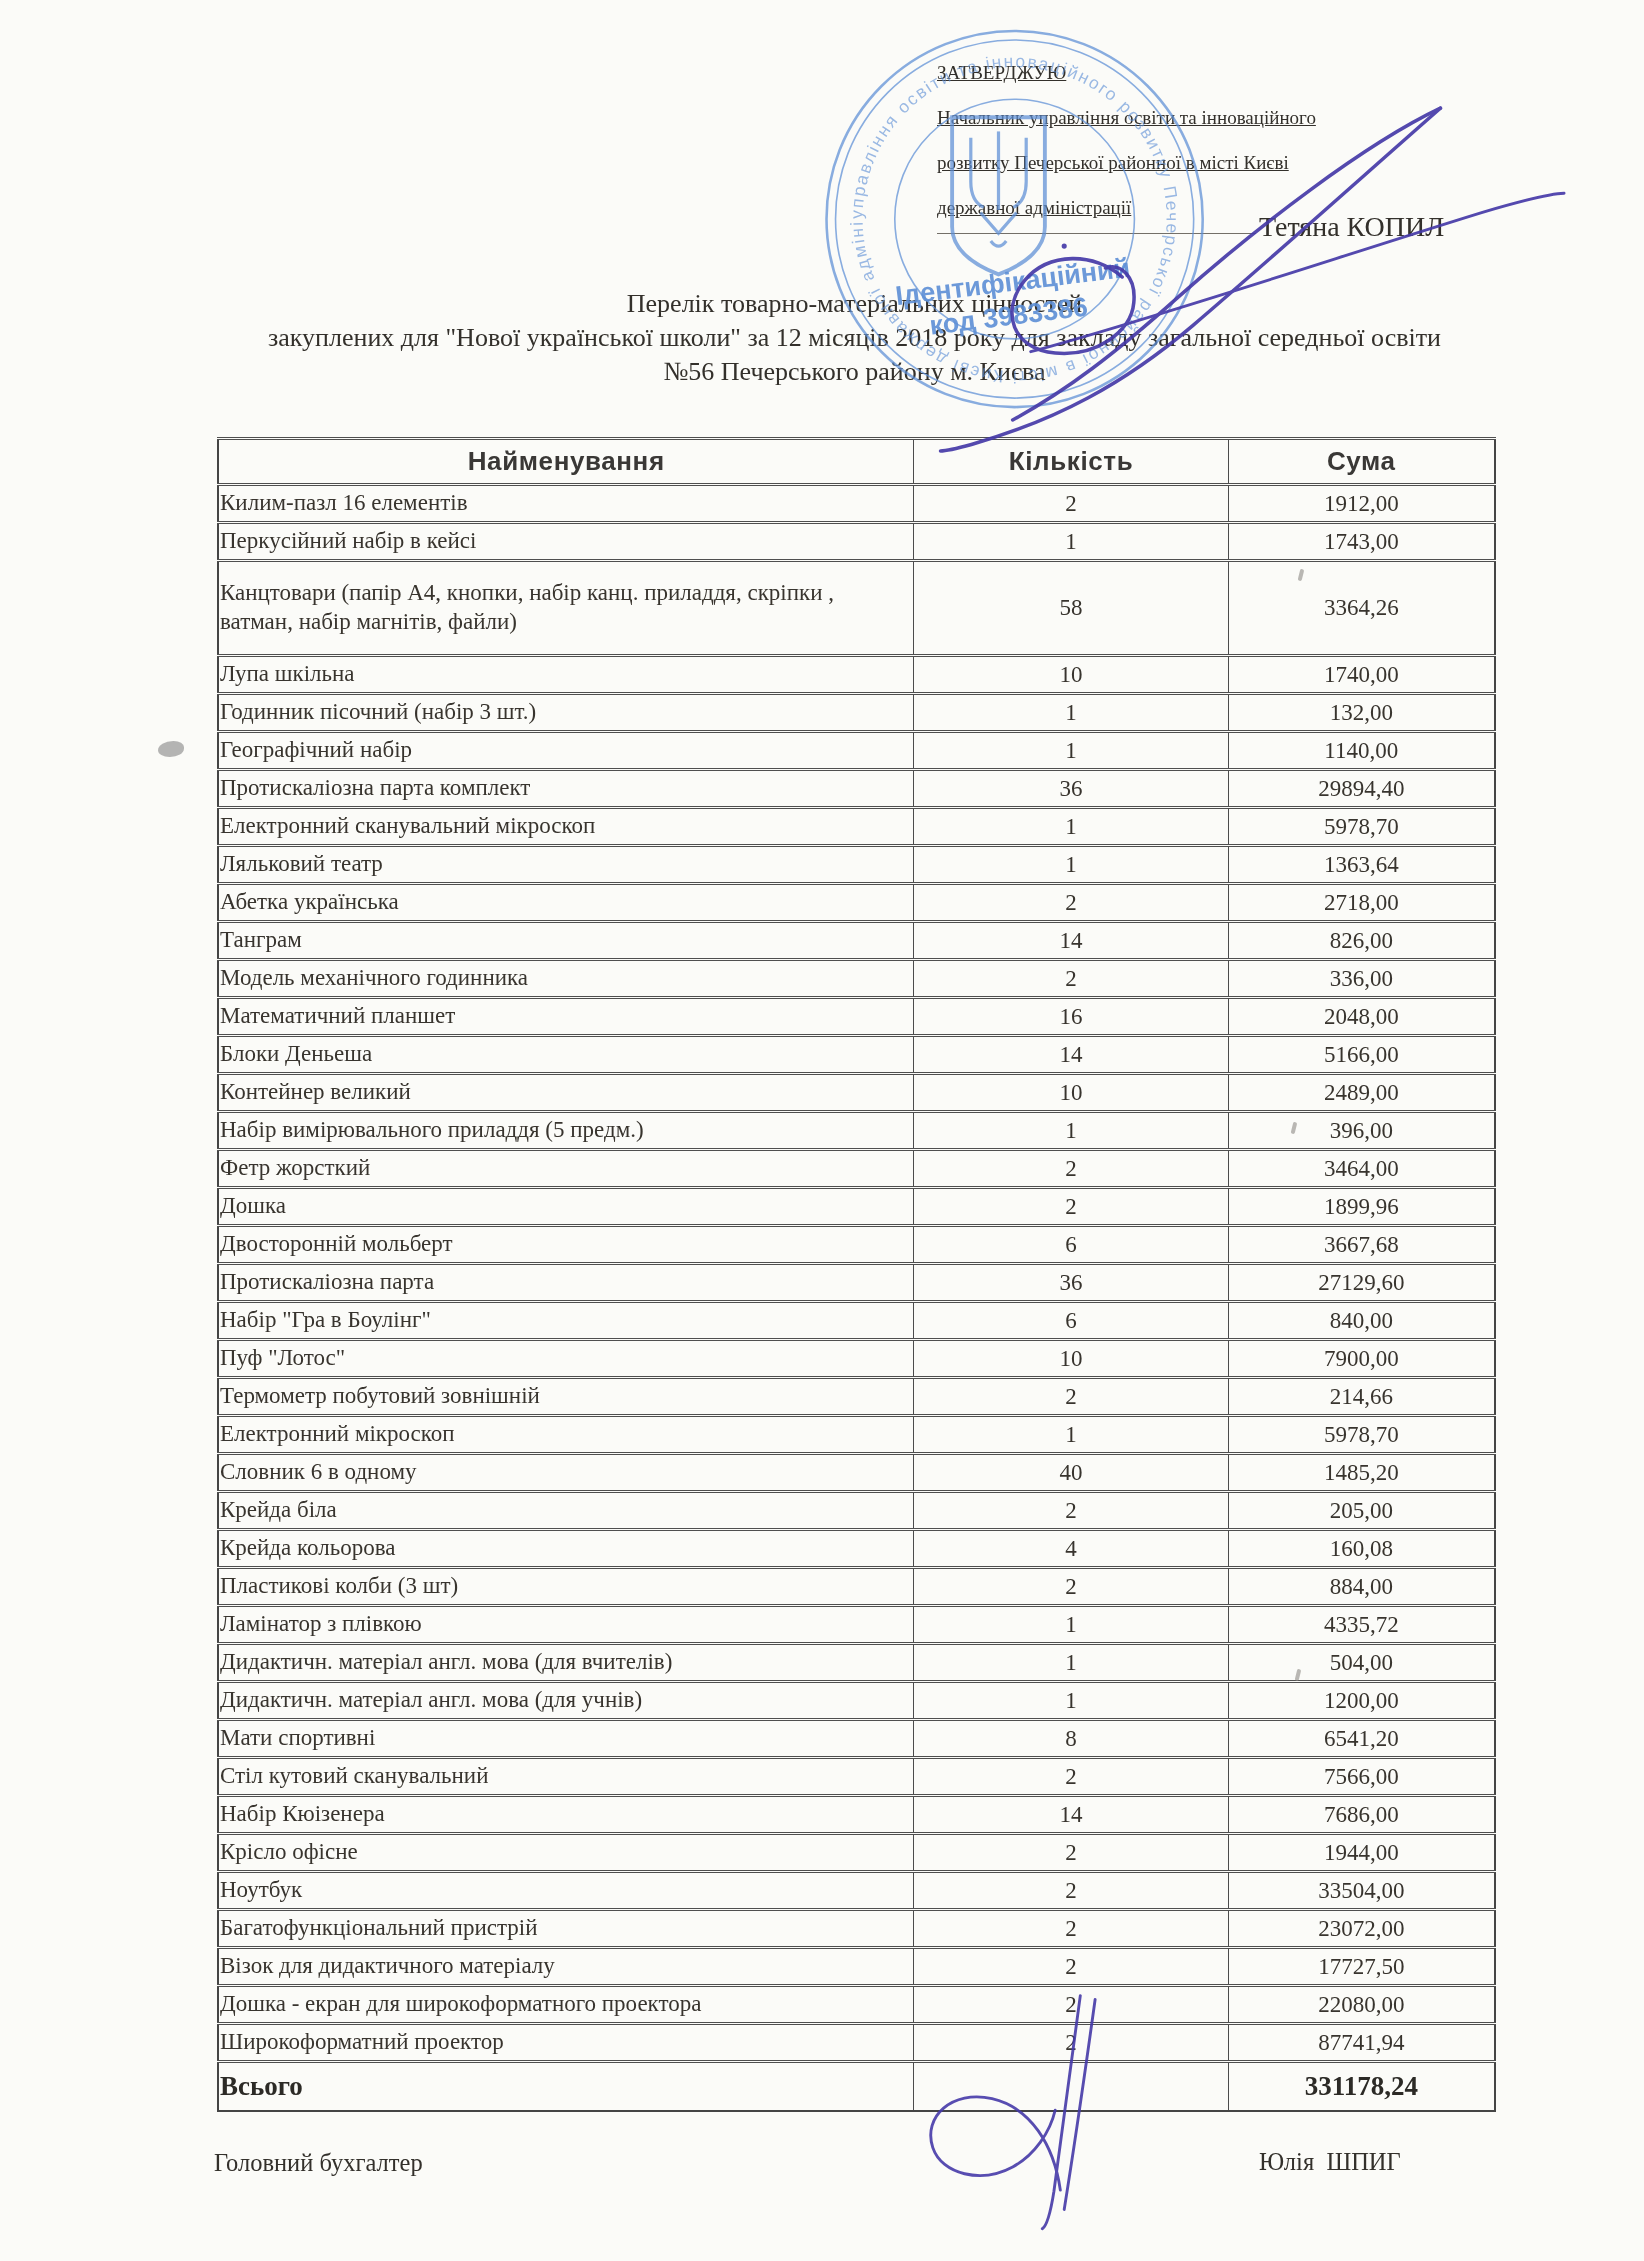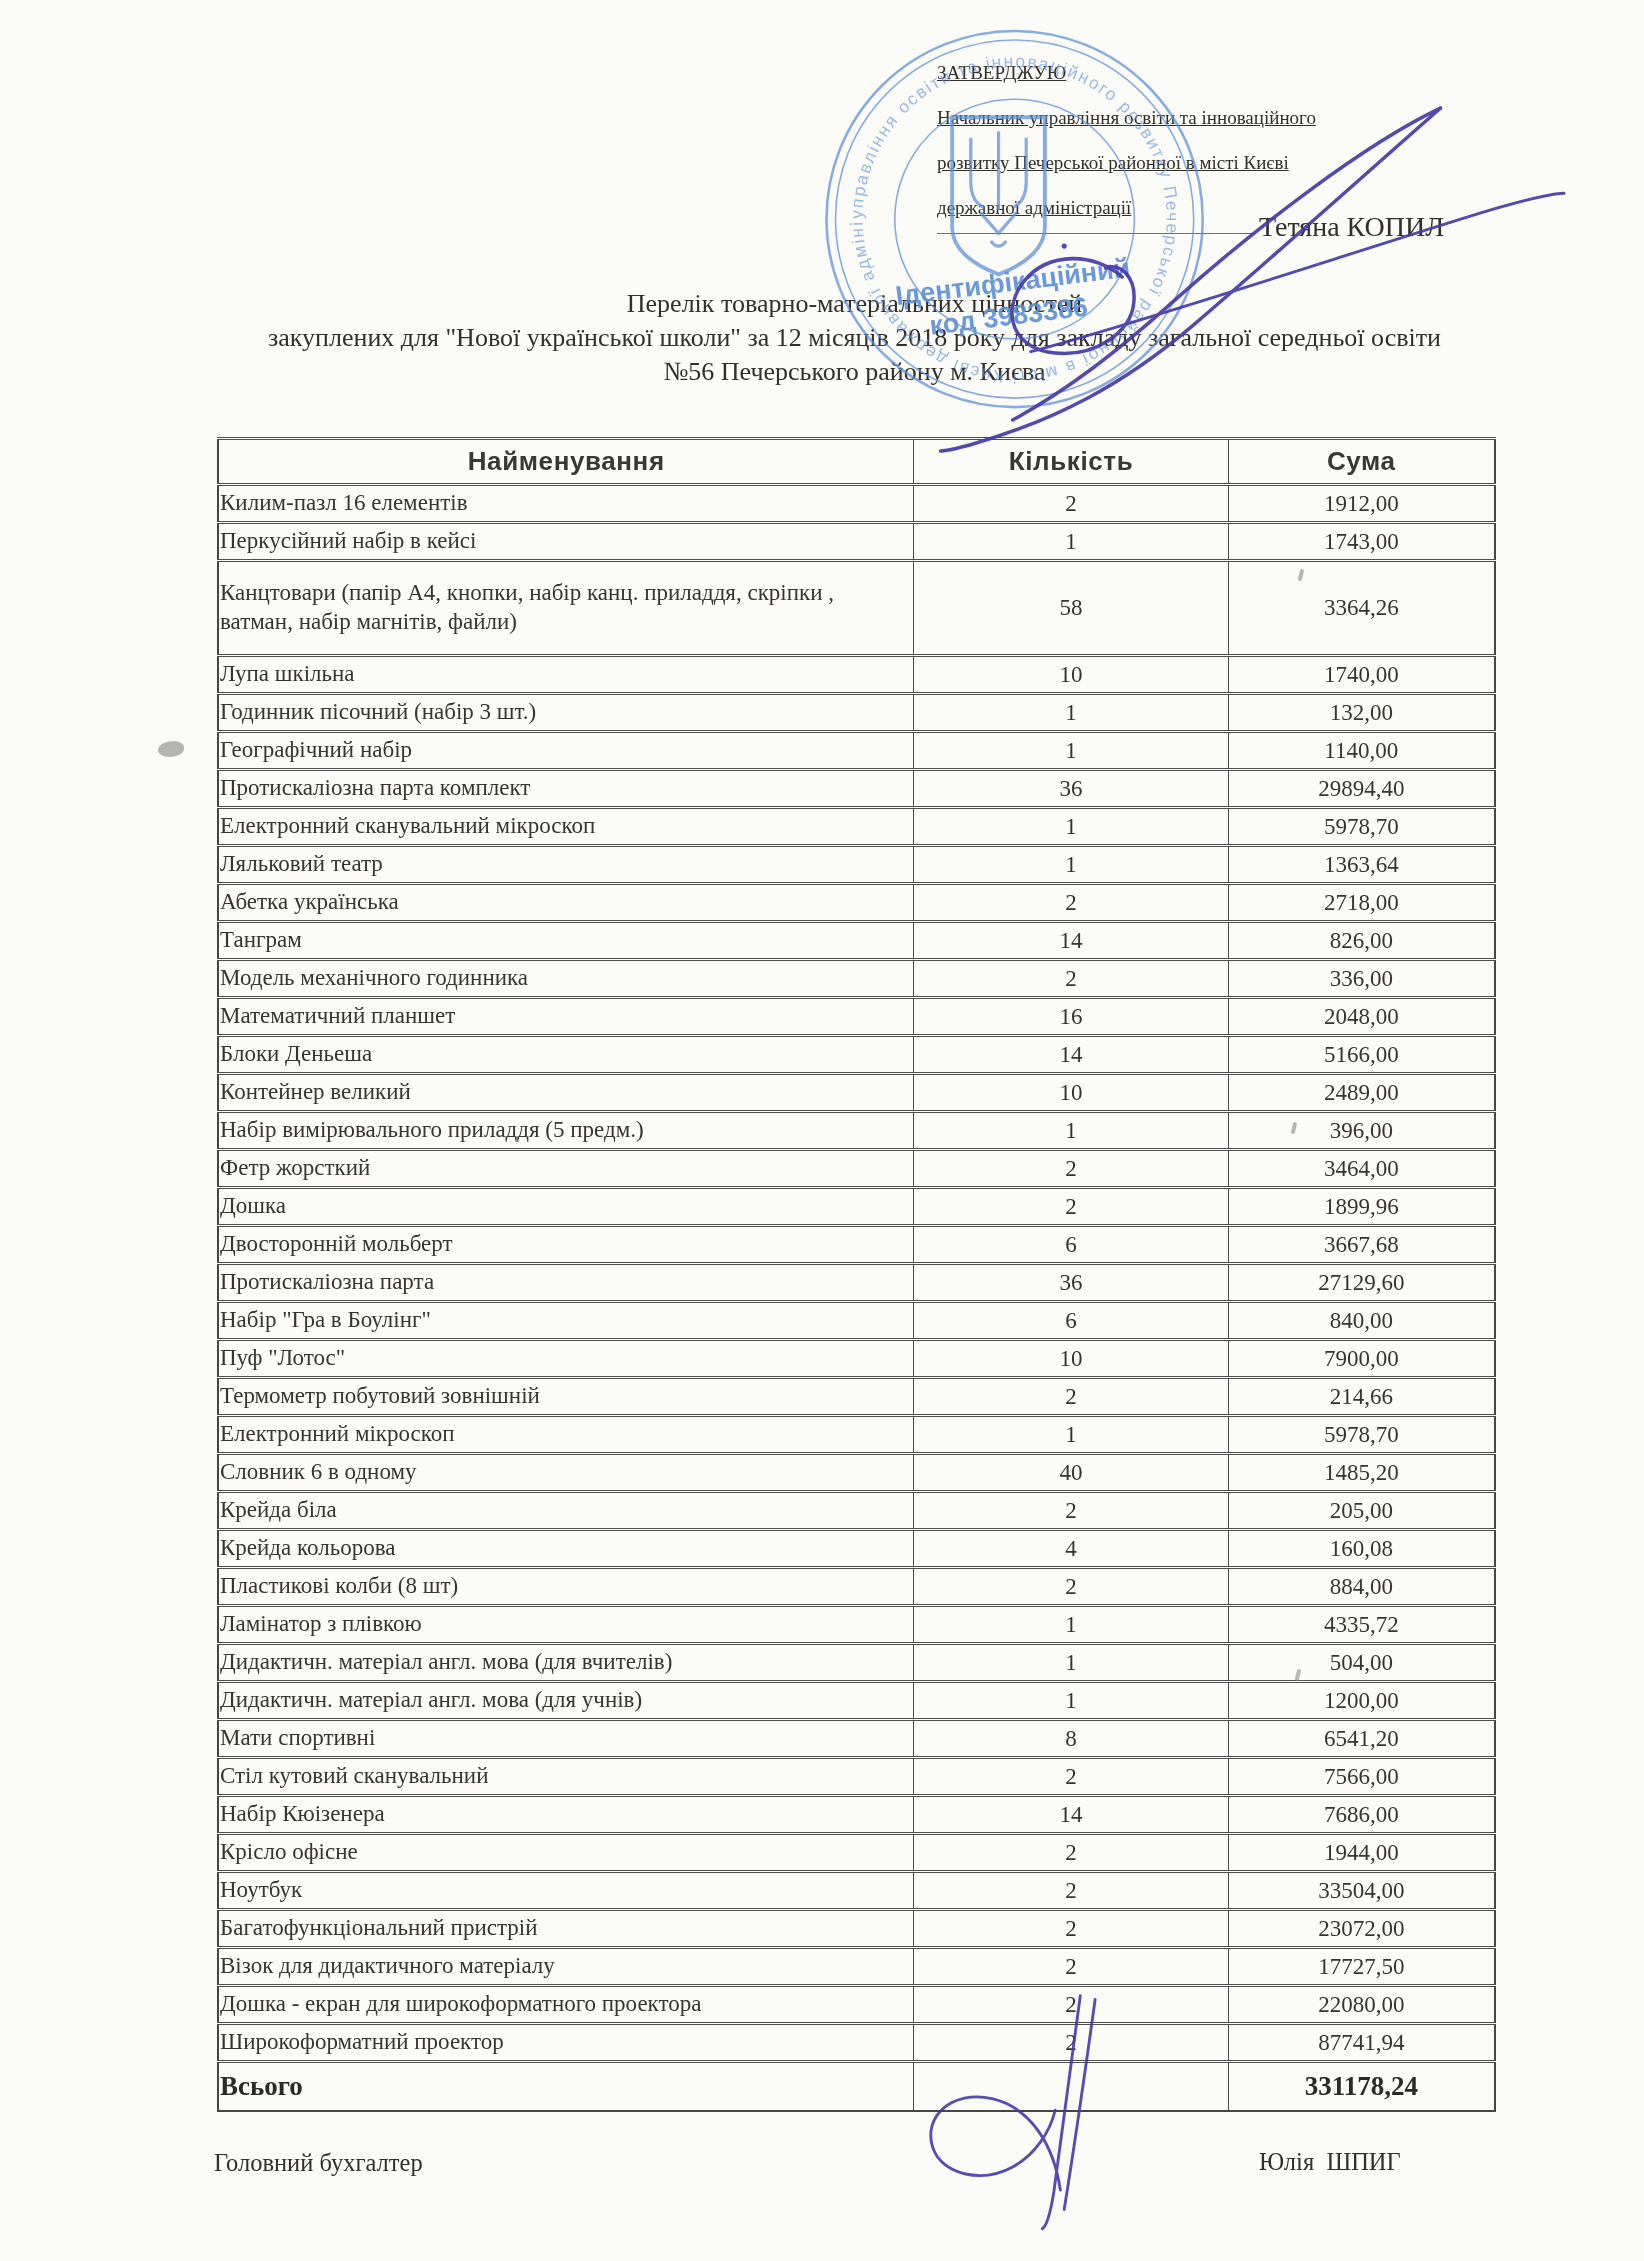--- a/index.html
+++ b/index.html
@@ -244,21 +244,21 @@
       <td class="cell-sum">205,00</td>
     </tr>
 
     <tr>
       <td class="cell-name">Крейда кольорова</td>
       <td class="cell-qty">4</td>
       <td class="cell-sum">160,08</td>
     </tr>
 
     <tr>
-      <td class="cell-name">Пластикові колби (8 шт)</td>
+      <td class="cell-name">Пластикові колби (3 шт)</td>
       <td class="cell-qty">2</td>
       <td class="cell-sum">884,00</td>
     </tr>
 
     <tr>
       <td class="cell-name">Ламінатор з плівкою</td>
       <td class="cell-qty">1</td>
       <td class="cell-sum">4335,72</td>
     </tr>
 

